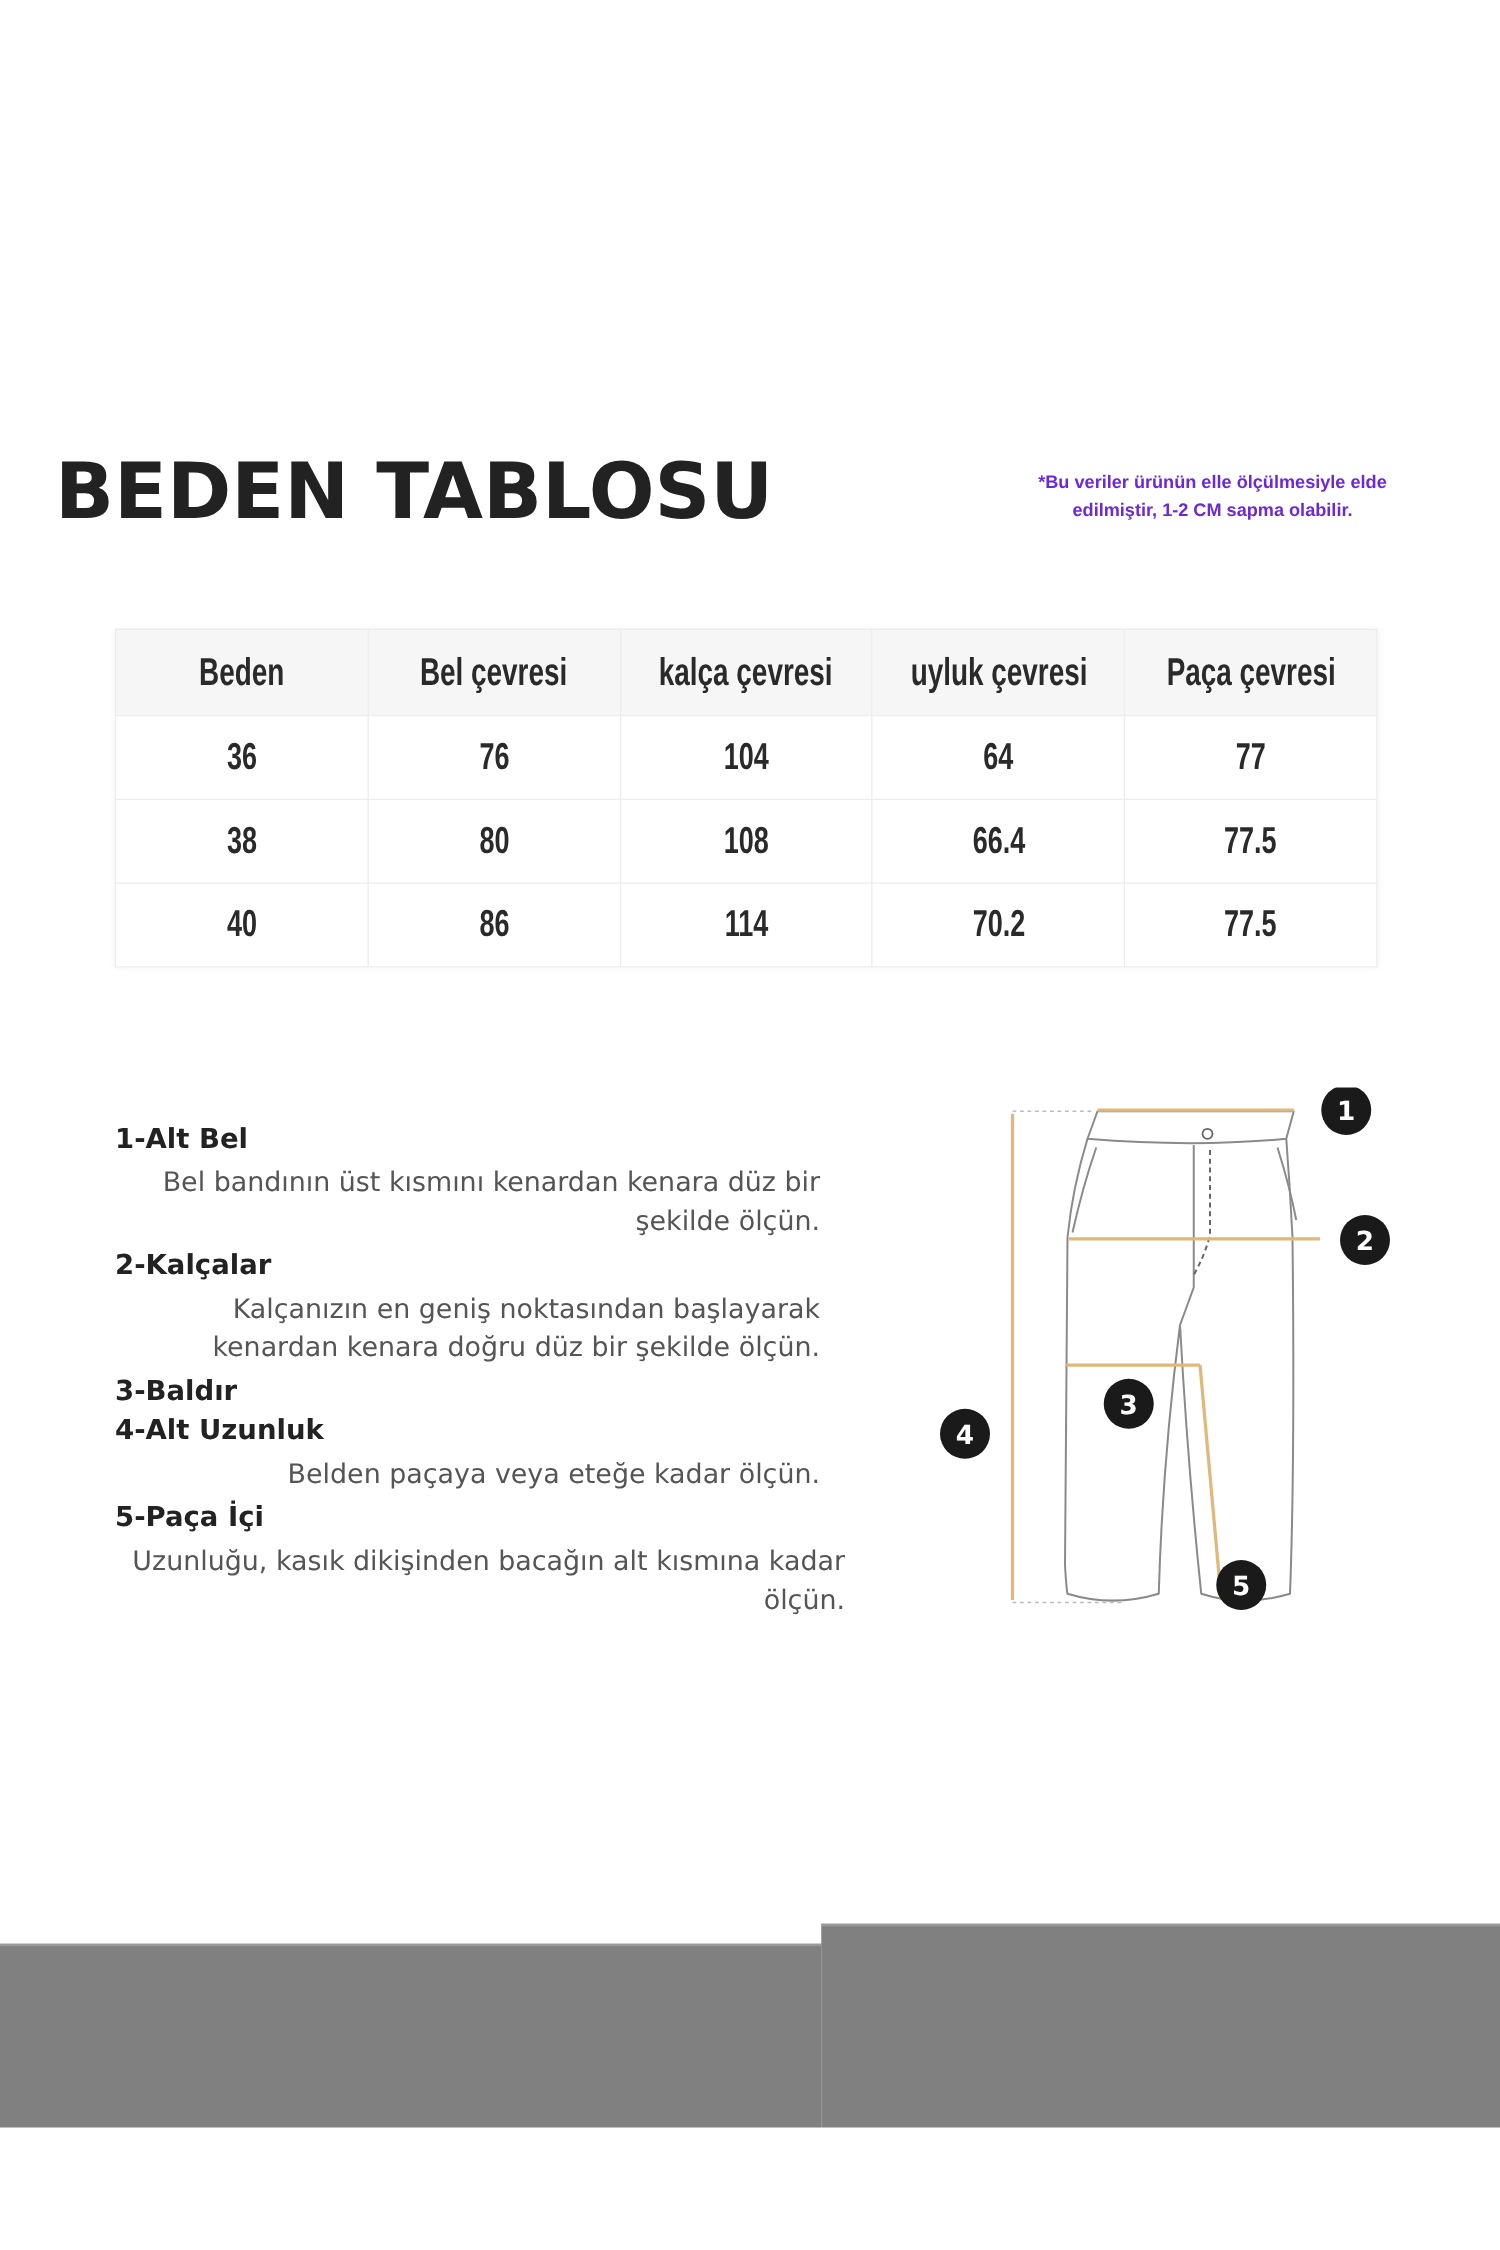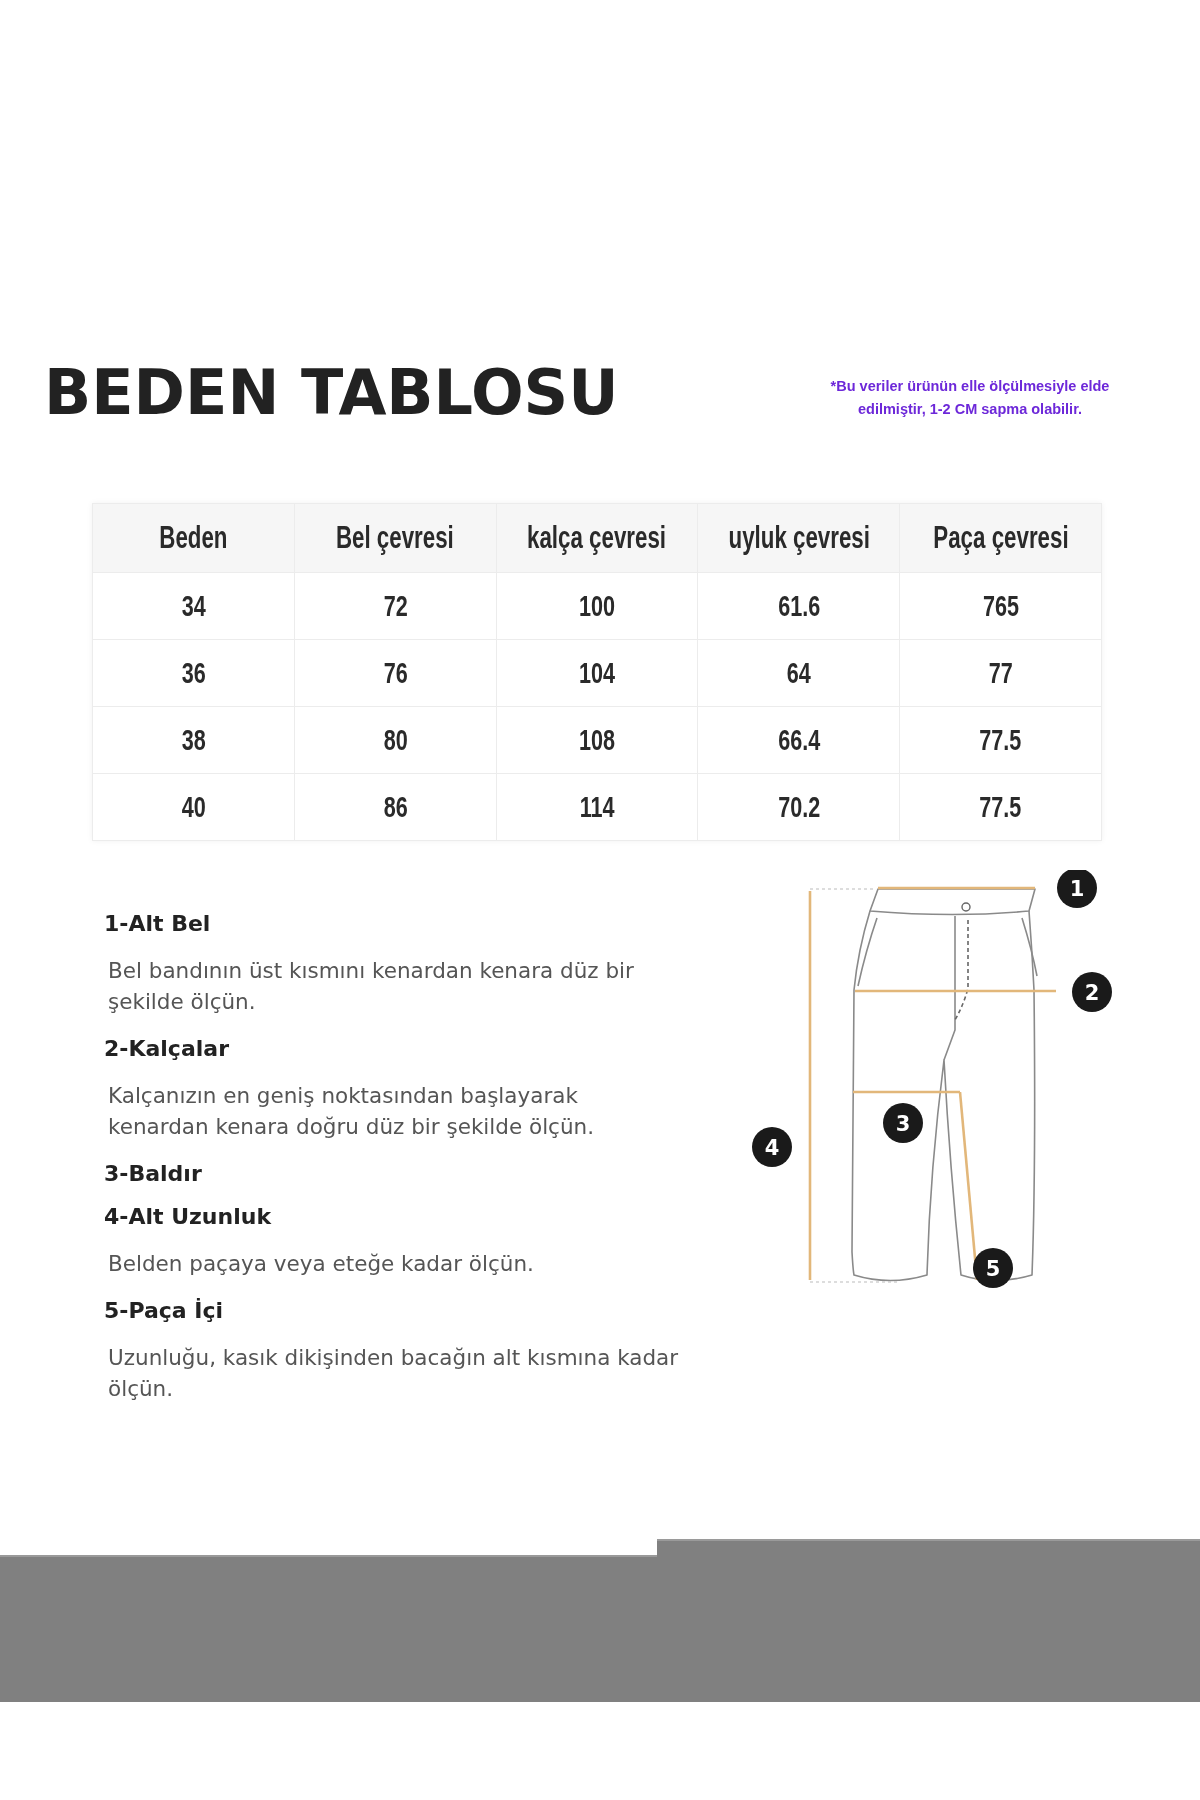--- a/index.html
+++ b/index.html
@@ -18,24 +18,24 @@
                 border-collapse: collapse; table-layout: fixed;
                 box-shadow: 0 0 6px rgba(0,0,0,0.06); }
   .size-table th, .size-table td { border: 1px solid #ececec; text-align: center;
                 font-family: "Liberation Sans", sans-serif; font-stretch: condensed;
                 color: #2a2a2a; padding: 0; }
   .size-table th { height: 68px; background: #f6f6f6; font-weight: bold; font-size: 31px; }
   .size-table td { height: 66px; background: #ffffff; font-weight: bold; font-size: 30px; }
   .cond { display: inline-block; transform: scaleX(0.72); transform-origin: center; white-space: nowrap; }
 
   .instructions { position: absolute; left: 92px; top: 896px; width: 600px; }
-  .instr-item h3 { margin: 12px; font-family: "DejaVu Sans", sans-serif; font-weight: bold;
+  .instr-item h3 { margin: 0; font-family: "DejaVu Sans", sans-serif; font-weight: bold;
                    font-size: 22px; line-height: 31px; color: #222222; }
-  .instr-item p { margin: 16px; font-family: "DejaVu Sans", sans-serif; font-size: 21.5px;
-                  line-height: 31px; color: #555555; }
+  .instr-item p { margin: 4px; font-family: "DejaVu Sans", sans-serif; font-size: 21.5px;
+                  line-height: 31px; color: #555555; text-align: right; }
 
   .diagram { position: absolute; left: 740px; top: 870px; width: 380px; height: 570px; }
 
   .gray-band-left { position: absolute; left: 0; top: 1555px; width: 657px; height: 145px; background: #808080; border-top: 2px solid #9a9a9a; }
   .gray-band-right { position: absolute; left: 657px; top: 1539px; width: 543px; height: 161px; background: #808080; border-top: 2px solid #9a9a9a; }
 </style>
 </head>
 <body>
 
 <h1 class="title">BEDEN TABLOSU</h1>
@@ -45,27 +45,20 @@
   <thead>
     <tr>
       <th><span class="cond">Beden</span></th>
       <th><span class="cond">Bel çevresi</span></th>
       <th><span class="cond">kalça çevresi</span></th>
       <th><span class="cond">uyluk çevresi</span></th>
       <th><span class="cond">Paça çevresi</span></th>
     </tr>
   </thead>
   <tbody>
-    <tr>
-      <td><span class="cond">34</span></td>
-      <td><span class="cond">72</span></td>
-      <td><span class="cond">100</span></td>
-      <td><span class="cond">61.6</span></td>
-      <td><span class="cond">765</span></td>
-    </tr>
     <tr>
       <td><span class="cond">36</span></td>
       <td><span class="cond">76</span></td>
       <td><span class="cond">104</span></td>
       <td><span class="cond">64</span></td>
       <td><span class="cond">77</span></td>
     </tr>
     <tr>
       <td><span class="cond">38</span></td>
       <td><span class="cond">80</span></td>

